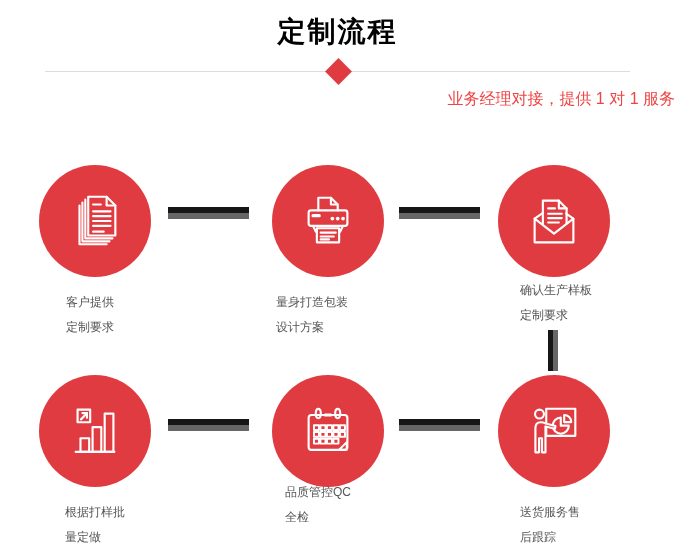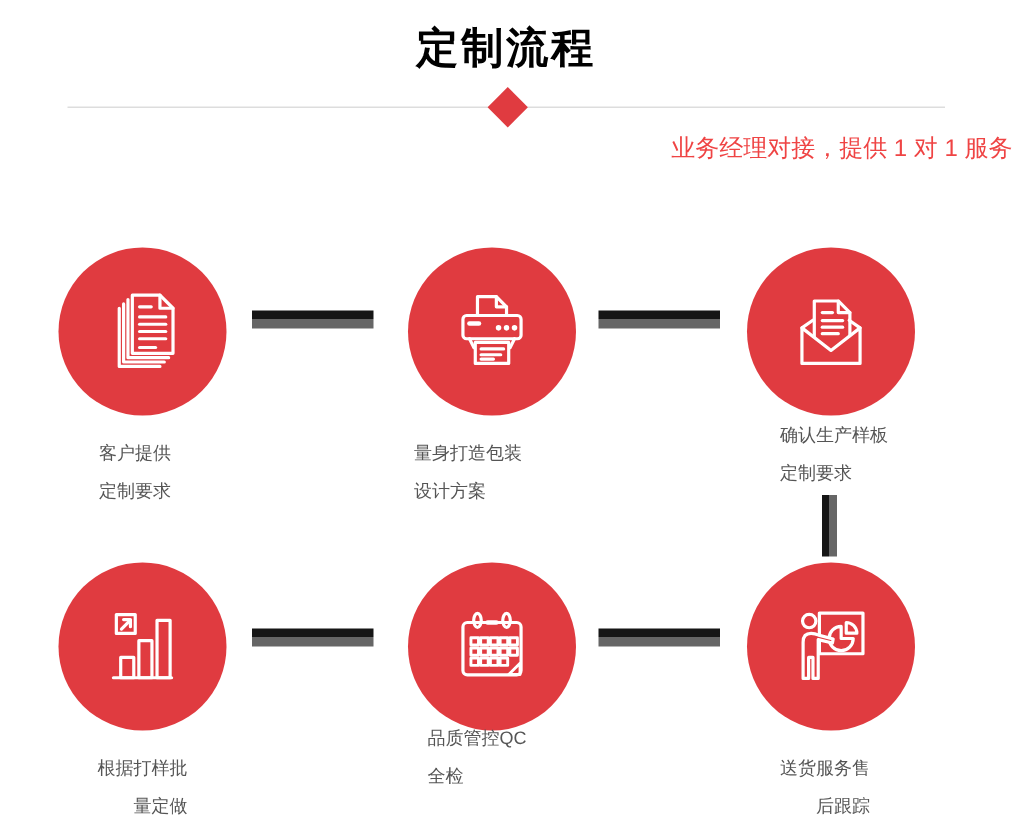--- a/index.html
+++ b/index.html
@@ -195,26 +195,26 @@
   </div>
   <div class="step-label" style="left:276px; top:290px;">
     <div>量身打造包装</div>
     <div>设计方案</div>
   </div>
   <div class="step-label" style="left:520px; top:278px;">
     <div>确认生产样板</div>
     <div>定制要求</div>
   </div>
 
-  <div class="step-label" style="left:65px; top:500px;text-align:right;">
+  <div class="step-label" style="left:65px; top:500px;">
     <div>根据打样批</div>
     <div>量定做</div>
   </div>
   <div class="step-label" style="left:285px; top:480px;">
     <div>品质管控QC</div>
     <div>全检</div>
   </div>
-  <div class="step-label" style="left:520px; top:500px;text-align:right;">
+  <div class="step-label" style="left:520px; top:500px;">
     <div>送货服务售</div>
     <div>后跟踪</div>
   </div>
 
 </div>
 
 </body></html>

